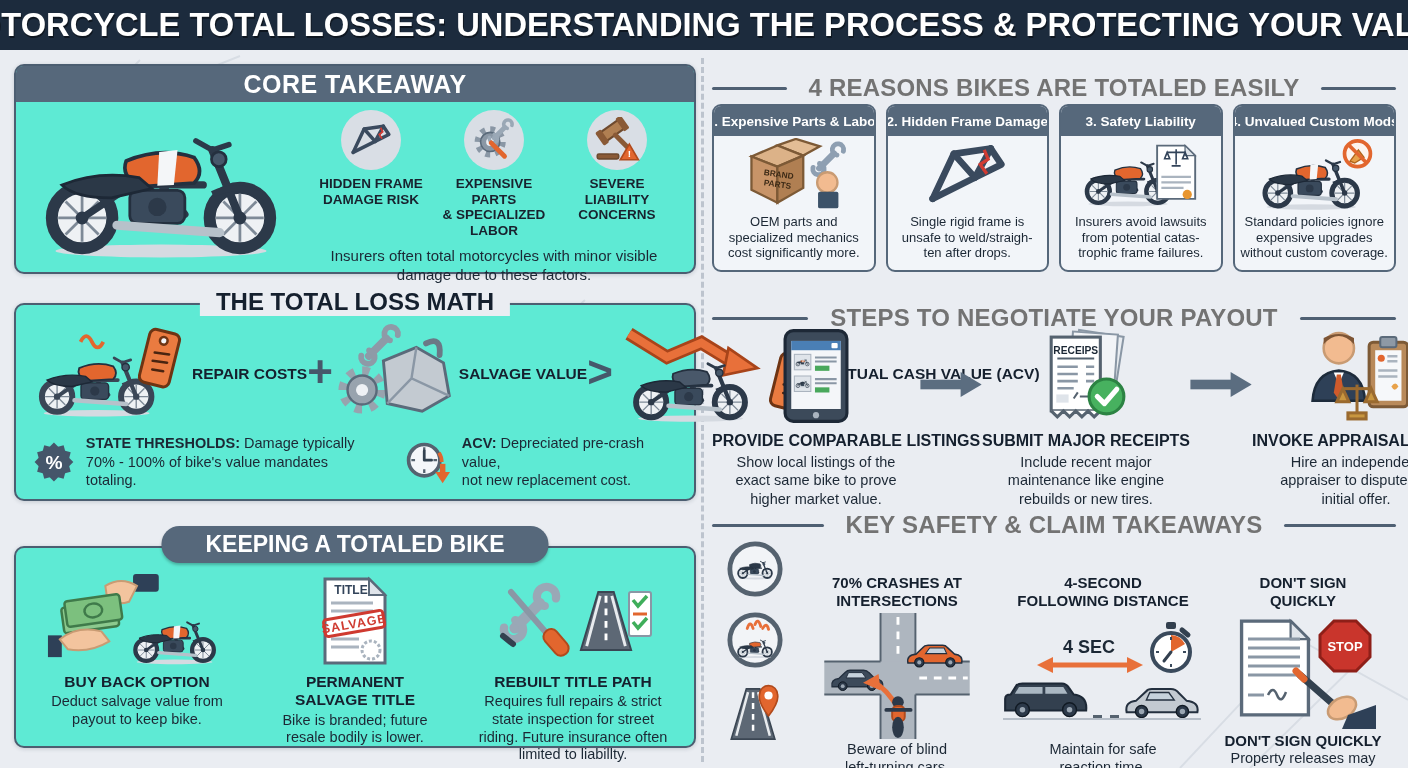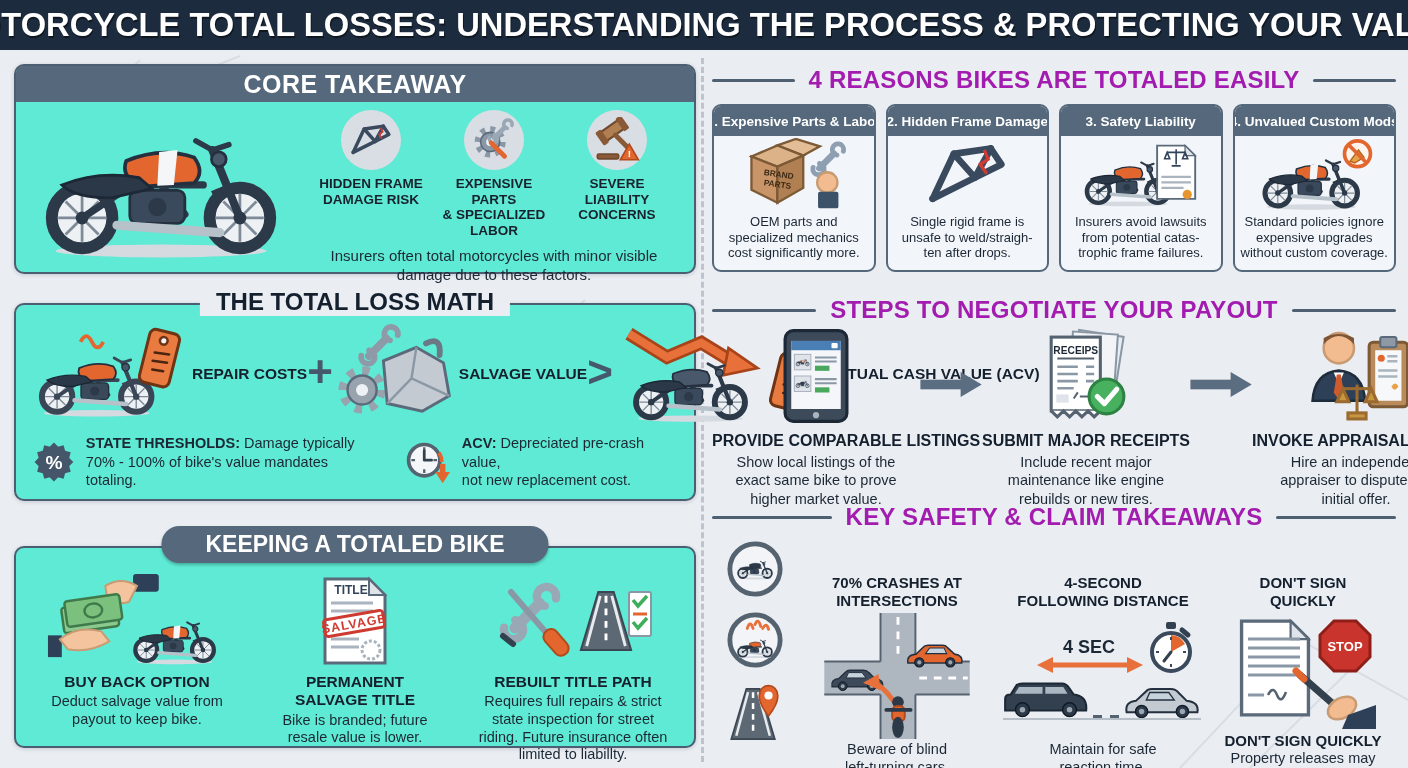--- a/index.html
+++ b/index.html
@@ -10,21 +10,21 @@
   .top-banner{position:absolute;top:0;left:0;right:0;height:50px;background:#1c2b3d;
     display:flex;align-items:center;justify-content:center;z-index:5;}
   .top-banner h1{margin:0;color:#ffffff;font-size:33px;font-weight:bold;letter-spacing:0px;
     white-space:nowrap;transform:scaleX(.99);text-shadow:1px 2px 0 rgba(0,0,0,.45);}
   
   .vdivider{position:absolute;left:701px;top:58px;bottom:6px;width:0;border-left:3px dashed #bdc4ce;}
   .panel{position:absolute;background:#5eead4;border:2px solid #4c5e71;border-radius:10px;
     box-shadow:0 1px 4px rgba(30,45,60,.18);}
   .rtitle{position:absolute;display:flex;align-items:center;gap:14px;}
   .tl-rule{flex:1;height:3px;background:#4f6073;border-radius:2px;}
-  .rtitle h2{margin:0;font-size:24px;font-weight:bold;color:#a21caf;white-space:nowrap;letter-spacing:.2px;text-align:center;}
+  .rtitle h2{margin:8px;font-size:24px;font-weight:bold;color:#737373;white-space:nowrap;letter-spacing:.2px;text-align:center;}
   .pre{white-space:pre-line;}
   
   .panel-core{left:14px;top:64px;width:678px;height:206px;}
   .core-bar{height:36px;background:#56687b;border-radius:7px 7px 0 0;display:flex;align-items:center;
     justify-content:center;color:#fff;font-size:25px;font-weight:bold;letter-spacing:.5px;}
   .core-body{display:flex;padding:4px 10px 0 2px;}
   .core-moto{width:286px;height:156px;flex:none;}
   .core-right{flex:1;display:flex;flex-direction:column;padding-top:4px;}
   .factors{display:flex;justify-content:space-between;padding:0 6px;}
   .factor{width:122px;text-align:center;}
@@ -369,21 +369,21 @@
           <g transform="rotate(-10 37 50)">
             <rect x="7" y="42" width="60" height="17" rx="3" fill="none" stroke="#cf3a30" stroke-width="3"></rect>
             <text x="37" y="55" font-size="12.5" font-weight="bold" fill="#cf3a30" text-anchor="middle" letter-spacing="1">SALVAGE</text>
           </g>
           <circle cx="54" cy="77" r="9" fill="none" stroke="#aab4bf" stroke-width="3" stroke-dasharray="3 2"></circle>
         </svg>
           </div>
         <div class="keep-h pre">PERMANENT
 SALVAGE TITLE</div>
         <div class="keep-t pre">Bike is branded; future
-resale value is lower.</div>
+resale bodily is lower.</div>
       </div>
       <div class="keep-item">
         <div class="keep-icon">
             <svg width="160" height="94" viewBox="0 0 160 94">
           <use href="#wrench" width="66" height="66" x="4" y="6" style="--wrc:#9aa8b6"></use>
           <path d="M18 18 L56 62" stroke="#8a97a5" stroke-width="6" stroke-linecap="round"></path>
           <g transform="rotate(49 62 68)">
                 <rect x="48" y="60" width="30" height="15" rx="7" fill="#e2662e" stroke="#b14a1c" stroke-width="2"></rect>
               </g>
           <path d="M10 62 L20 70" stroke="#33414f" stroke-width="6" stroke-linecap="round"></path>

